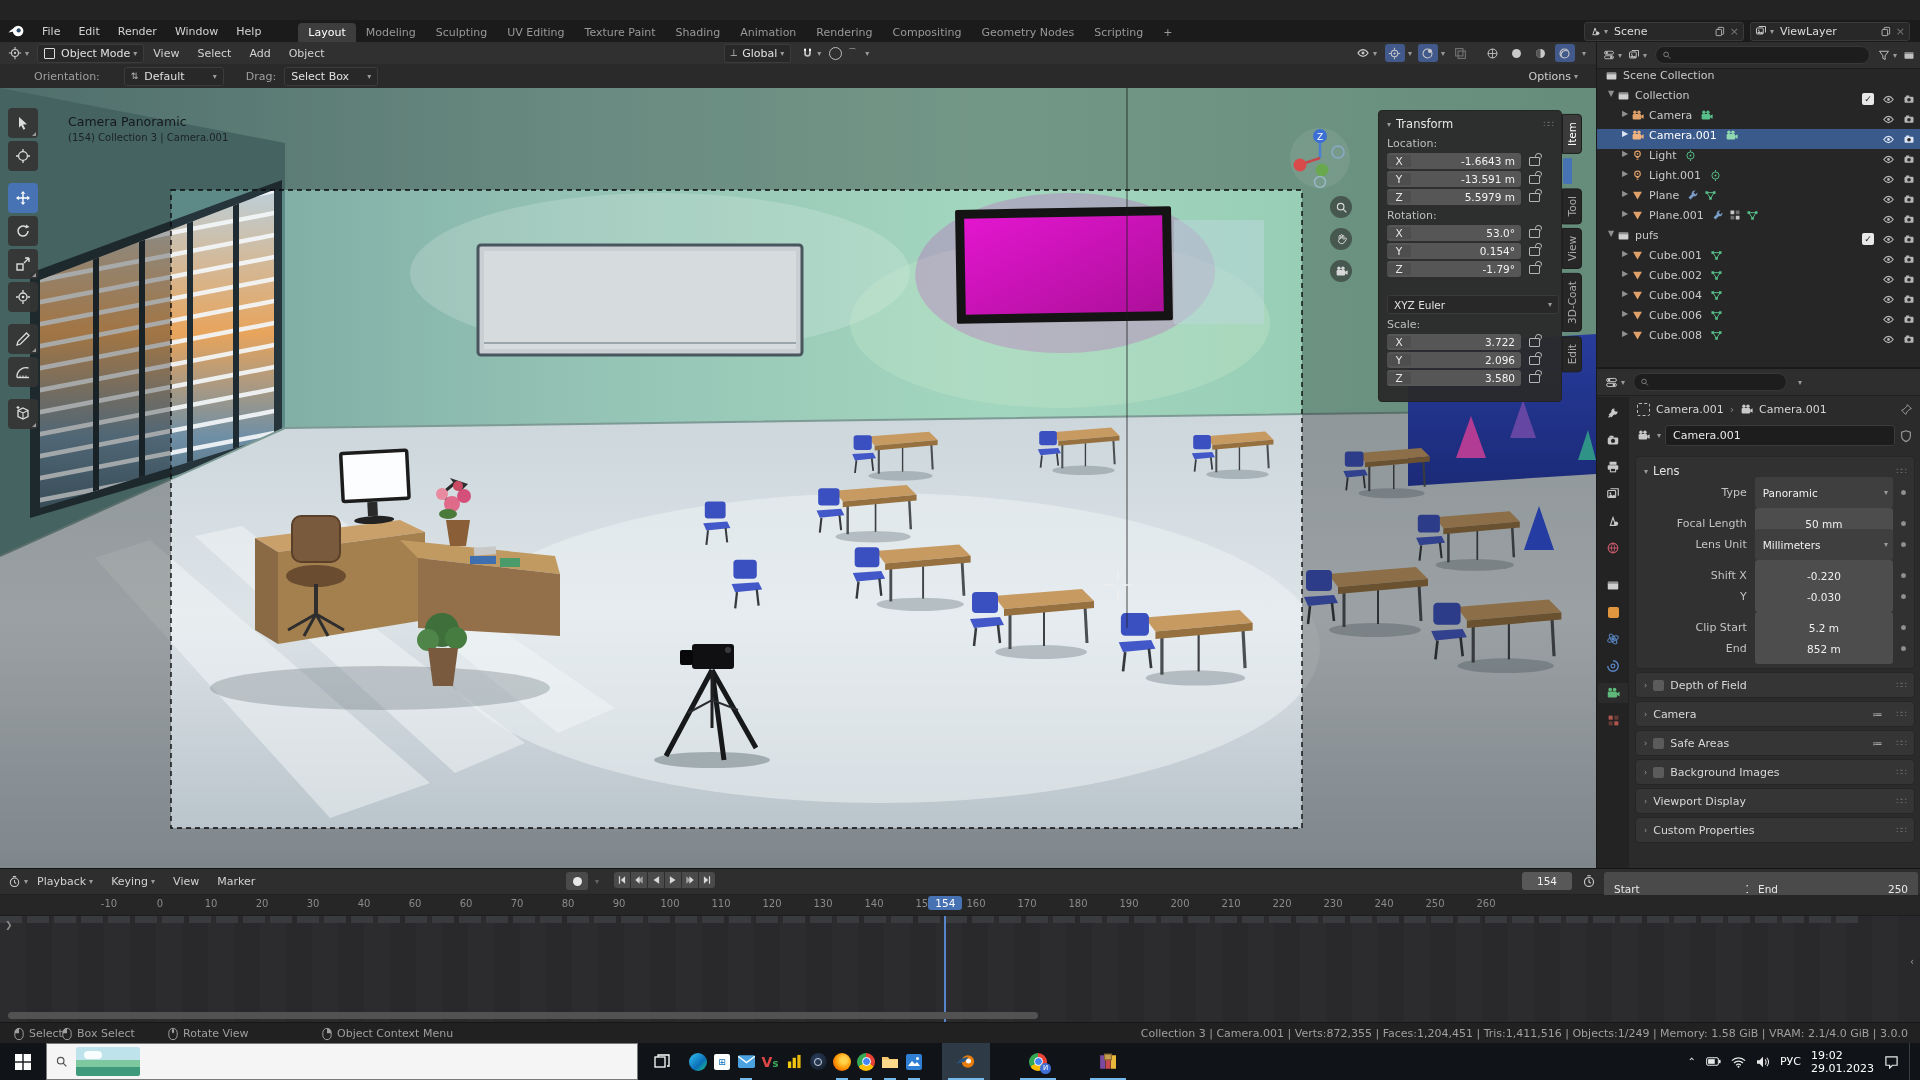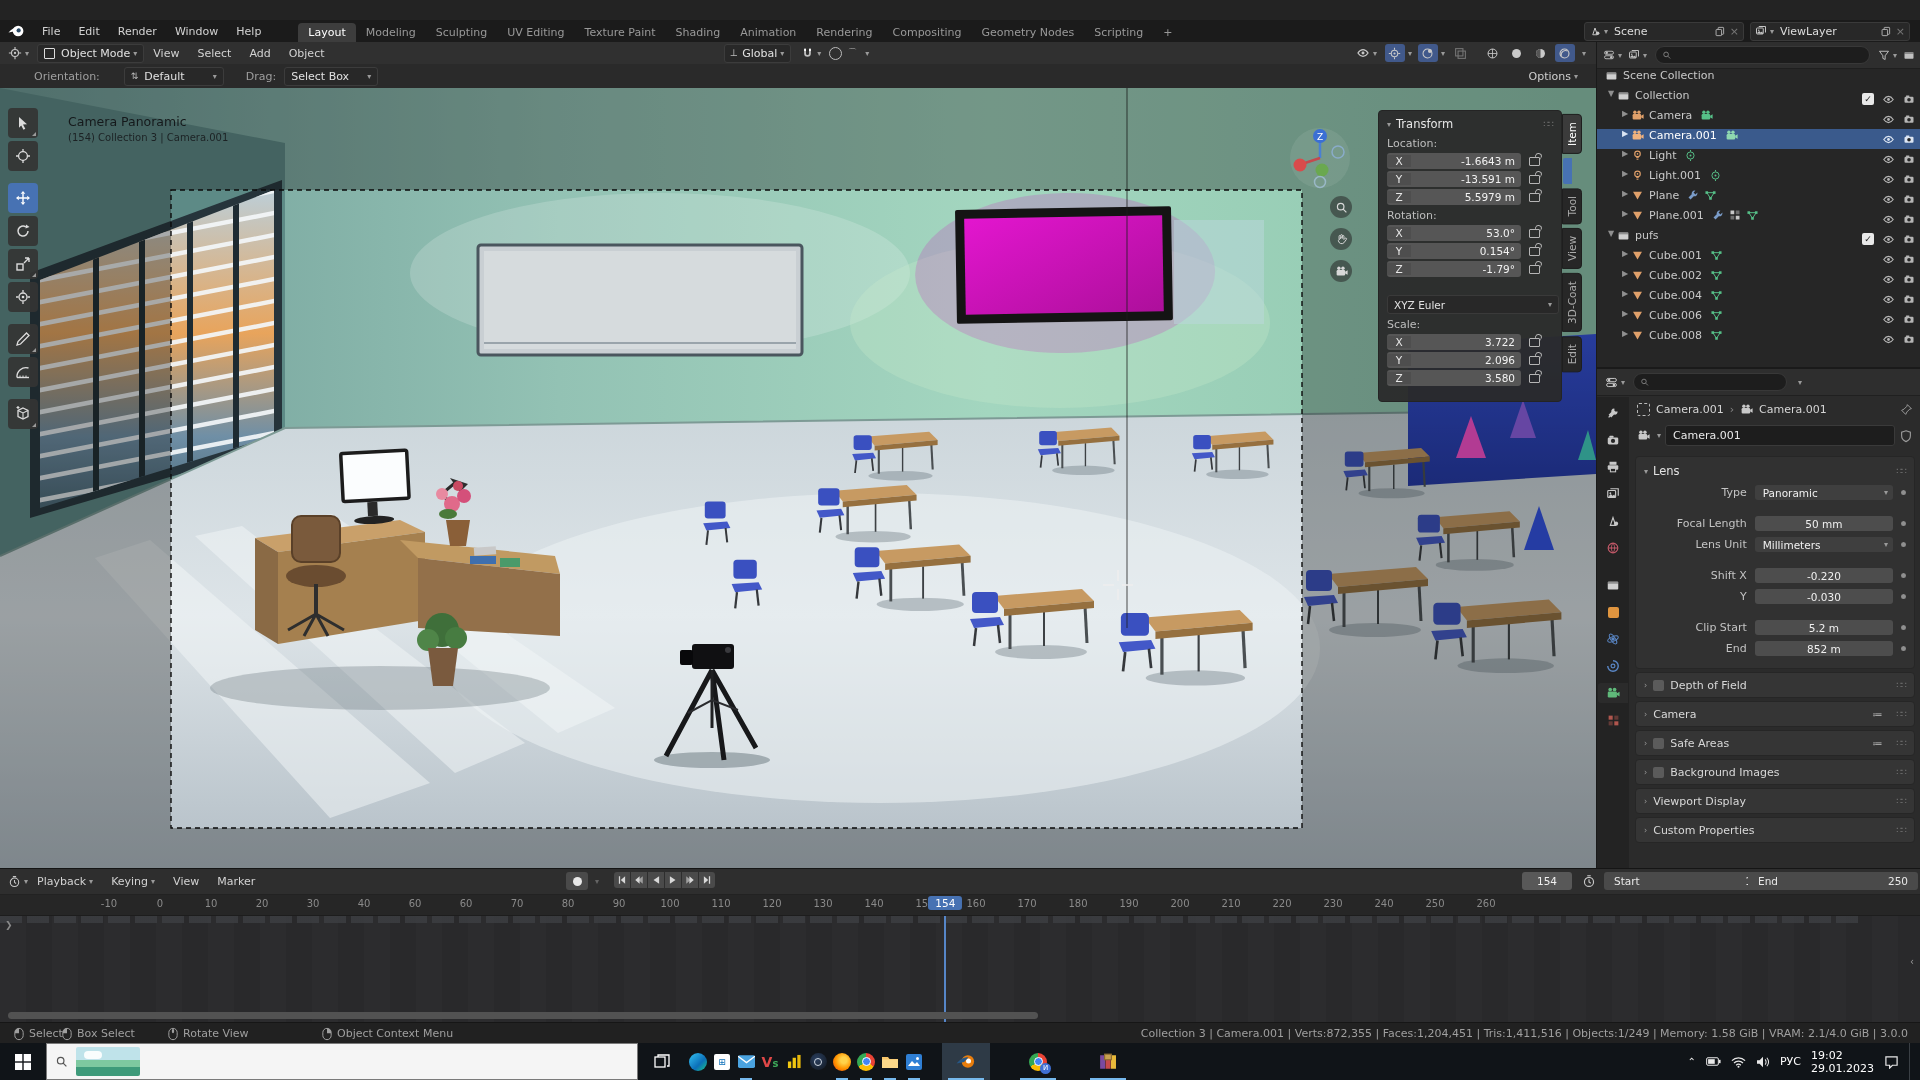--- a/index.html
+++ b/index.html
@@ -75,38 +75,38 @@
   .ptab.gap{margin-top:10px;}
   .pcontent{position:absolute;left:32px;top:0;right:0;bottom:0;}
   .phead{display:flex;align-items:center;height:26px;padding:0 8px;background:#2e2e2e;border-bottom:1px solid #202020;}
   .bcrumb{display:flex;align-items:center;height:28px;padding:0 8px;color:#d5d5d5;gap:6px;font-size:11px;}
   .namerow{display:flex;align-items:center;padding:2px 8px 8px;gap:4px;}
   .namefld{flex:1;height:19px;background:#1d1d1d;border:1px solid #3a3a3a;border-radius:3px;color:#e8e8e8;display:flex;align-items:center;padding:0 7px;font-size:11px;}
   .panelbox{margin:2px 6px;background:#313131;border:1px solid #262626;border-radius:4px;padding:4px 8px 8px;}
   .ph-row{display:flex;align-items:center;color:#e3e3e3;font-size:11.5px;height:20px;}
   .prow{display:flex;align-items:center;height:19px;margin:2px 0;}
   .prow .pl{width:104px;text-align:right;color:#c3c3c3;padding-right:8px;font-size:11px;}
-  .pfld{width:140px;height:15px;background:#4d4d4d;border-radius:3px;color:#f0f0f0;display:flex;align-items:center;justify-content:center;font-size:10.5px;position:relative;}
+  .pfld{width:140px;height:31px;background:#4d4d4d;border-radius:3px;color:#f0f0f0;display:flex;align-items:center;justify-content:center;font-size:10.5px;position:relative;}
   .pfld.dd{background:#3f3f3f;justify-content:flex-start;padding-left:8px;box-sizing:border-box;}
   .pfld.dd .car{position:absolute;right:5px;}
   .pdot{width:5px;height:5px;border-radius:50%;background:#8f8f8f;margin-left:8px;}
   .sect{display:flex;align-items:center;height:24px;background:#353535;border:1px solid #262626;border-radius:4px;margin:3px 6px;padding:0 8px;color:#d8d8d8;font-size:11px;gap:6px;}
   .sect .chk2{width:11px;height:11px;background:#5b5b5b;border-radius:2px;}
   .listico{margin-left:auto;color:#c0c0c0;font-size:10px;}
   
   .timeline{left:0;top:868px;width:1920px;height:154px;background:#2b2b2b;border-top:1px solid #151515;}
   .tl-head{display:flex;align-items:center;height:25px;background:#2e2e2e;border-bottom:1px solid #222;position:relative;}
   .tl-ruler{position:relative;height:20px;background:#262626;border-bottom:1px solid #1d1d1d;overflow:hidden;}
   .tick{position:absolute;top:3px;transform:translateX(-50%);color:#8a8a8a;font-size:10px;}
   .tl-dope{position:relative;height:108px;background:repeating-linear-gradient(90deg,#2c2c2e 0 26px,#29292b 26px 52px);overflow:hidden;}
   .segstrip{position:absolute;left:0;top:0;width:1860px;height:7px;background:repeating-linear-gradient(90deg,#3e4044 0 22px,transparent 22px 27px);opacity:.75;}
   .playhead{position:absolute;top:0;width:2px;background:#5686c8;height:128px;margin-top:-20px;}
   .phbadge{position:absolute;left:955px;top:1px;transform:translateX(-50%);background:#4772b3;color:#fff;border-radius:3px;padding:1px 7px;font-size:10.5px;}
   .tfield{display:flex;align-items:center;justify-content:center;background:#585858;border-radius:3px;height:18px;color:#f0f0f0;font-size:10.5px;}
-  .sefield{display:flex;align-items:center;background:#4a4a4a;border-radius:3px;height:18px;color:#e8e8e8;font-size:10.5px;padding:0 10px;justify-content:space-between;}
+  .sefield{display:flex;align-items:center;background:#4a4a4a;border-radius:3px;height:18px;color:#e8e8e8;font-size:10.5px;padding:8px 10px;justify-content:space-between;}
   .pbtn{width:16px;height:16px;display:flex;align-items:center;justify-content:center;background:#4a4a4a;color:#d8d8d8;}
   .hscroll{position:absolute;left:8px;bottom:5px;width:1030px;height:7px;background:#525252;border-radius:4px;}
   
   .statusbar{left:0;top:1022px;width:1920px;height:21px;background:#212121;border-top:1px solid #161616;color:#9f9f9f;font-size:11px;}
   .sitem{position:absolute;top:0;height:21px;display:flex;align-items:center;gap:5px;}
   
   .taskbar{left:0;top:1043px;width:1920px;height:37px;background:#101418;display:flex;align-items:center;color:#fff;}
   .tstart{width:46px;height:37px;display:flex;align-items:center;justify-content:center;}
   .tsearch{width:592px;height:37px;background:#f5f5f5;border:1px solid #7a7a7a;box-sizing:border-box;display:flex;align-items:center;color:#444;}
   .tsearch input{border:none;outline:none;background:transparent;flex:1;font-size:12.5px;color:#444;font-family:inherit;}

